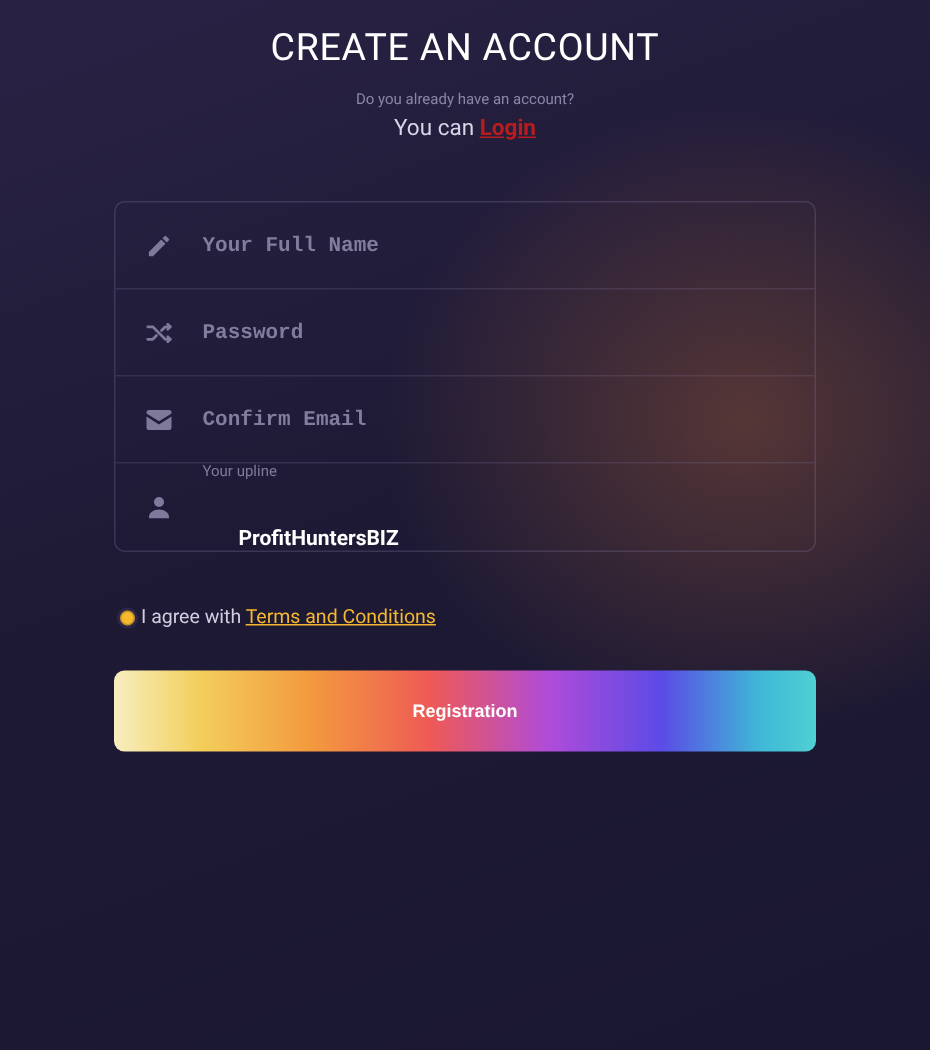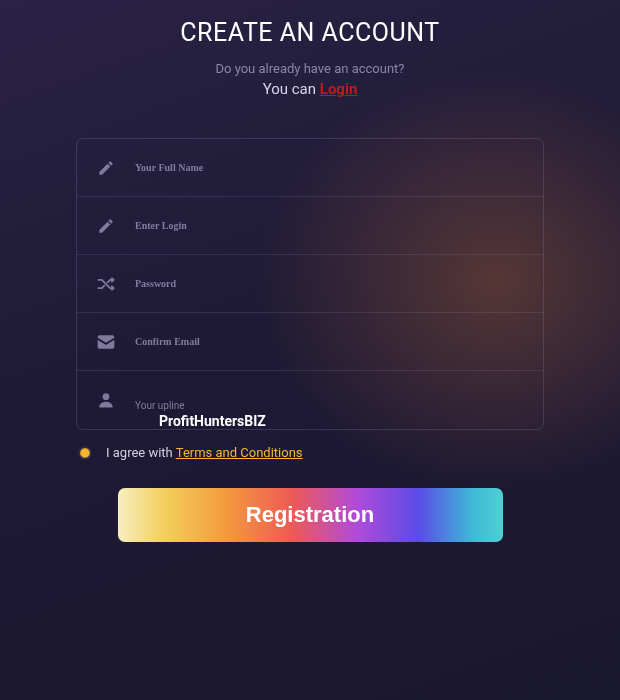--- a/index.html
+++ b/index.html
@@ -17,21 +17,21 @@
   }
   .title {
     font-size: 25px;
     font-weight: 400;
     letter-spacing: 0.5px;
     color: #fff;
     text-align: center;
   }
   .subtitle {
     margin-top: 14px;
-    font-size: 13px;
+    font-size: 10px;
     color: #8b85a8;
     text-align: center;
   }
   .subtitle2 {
     margin-top: 4px;
     font-size: 15px;
     color: #d8d6e6;
     text-align: center;
   }
   .login-link {
@@ -65,59 +65,59 @@
     display: flex;
     align-items: center;
     justify-content: center;
   }
   .field input {
     flex: 1;
     background: transparent;
     border: none;
     outline: none;
     color: #fff;
-    font-size: 10px;
+    font-size: 14px;
     font-weight: 600;
-    font-family: Liberation Serif, serif;
+    font-family: Liberation Mono, monospace;
   }
   .field input::placeholder {
     color: #827d9e;
     font-weight: 600;
   }
-  .field.upline { flex-direction: column; align-items: flex-start; justify-content: flex-end; height: 58px; padding-left: 58px; }
+  .field.upline { flex-direction: column; align-items: flex-start; justify-content: space-between; height: 58px; padding-left: 58px; }
   .field.upline .icon { position: absolute; left: 18px; top: 50%; transform: translateY(-50%); margin: 0; }
   .field.upline .small-label { font-size: 10px; color: #7e7a9c; margin-bottom: 2px; }
   .field.upline .value { font-size: 14px; font-weight: 700; color: #fff; padding-left: 24px; }
   .agree-row {
     width: 468px;
-    margin-top: 15px;
+    margin-top: 36px;
     display: flex;
     align-items: center;
-    gap: 14px;
+    gap: 2px;
     padding-left: 2px;
   }
   .radio {
     width: 14px; height: 14px;
     border-radius: 50%;
     border: 2px solid #2c2747;
     background: #f5b82e;
     cursor: pointer;
     flex: 0 0 14px;
     box-shadow: 0 0 0 1px rgba(0,0,0,0.2) inset;
   }
   .agree-text { font-size: 13px; color: #d2cfe2; }
   .terms-link { color: #f5b82e; text-decoration: underline; cursor: pointer; }
   .submit-btn {
-    width: 385px;
+    width: 468px;
     height: 54px;
     margin-top: 28px;
     border: none;
     border-radius: 7px;
     cursor: pointer;
-    font-size: 22px;
+    font-size: 12px;
     font-weight: 800;
     color: #fff;
     background: linear-gradient(90deg,
       #f7eec0 0%,
       #f3cf5c 12%,
       #f39a3e 28%,
       #ee5a55 45%,
       #b04bd9 62%,
       #5b4be6 78%,
       #3fb8d7 92%,
@@ -138,28 +138,20 @@
 
   <div class="field">
     <span class="icon">
       <svg width="18" height="18" viewBox="0 0 24 24" fill="currentColor">
           <path d="M3 17.25V21h3.75l11-11.04-3.75-3.75L3 17.25zM20.71 7.04a1 1 0 0 0 0-1.41l-2.34-2.34a1 1 0 0 0-1.41 0l-1.83 1.83 3.75 3.75 1.83-1.83z"></path>
         </svg>
     </span>
     <input type="text" placeholder="Your Full Name" style="">
   </div>
 
-  <div class="field">
-    <span class="icon">
-      <svg width="18" height="18" viewBox="0 0 24 24" fill="currentColor">
-          <path d="M3 17.25V21h3.75l11-11.04-3.75-3.75L3 17.25zM20.71 7.04a1 1 0 0 0 0-1.41l-2.34-2.34a1 1 0 0 0-1.41 0l-1.83 1.83 3.75 3.75 1.83-1.83z"></path>
-        </svg>
-    </span>
-    <input type="text" placeholder="Enter Login" style="">
-  </div>
 
 
   <div class="field">
     <span class="icon">
       <svg width="20" height="20" viewBox="0 0 24 24" fill="none" stroke="currentColor" stroke-width="2.2" stroke-linecap="round" stroke-linejoin="round">
           <path d="M3 7h4l10 10h4"></path>
           <path d="M3 17h4l3-3"></path>
           <path d="M14 10l3-3h4"></path>
           <path d="M19 5l2 2-2 2"></path>
           <path d="M19 15l2 2-2 2"></path>

